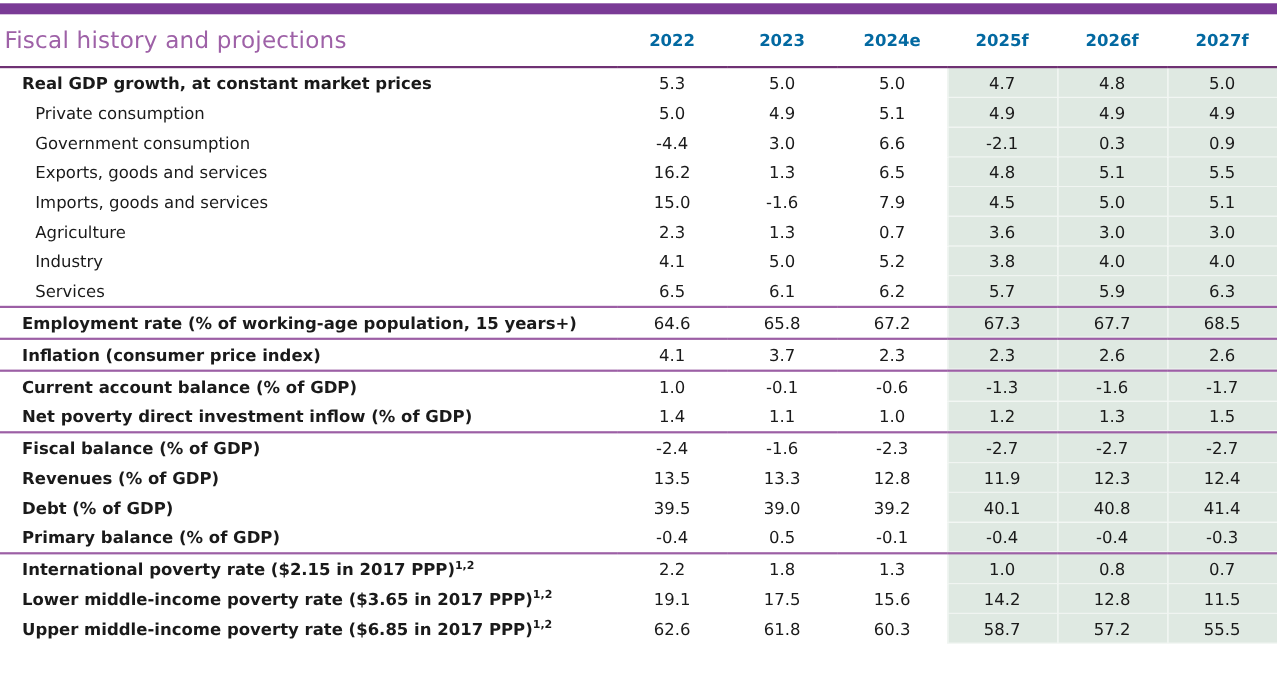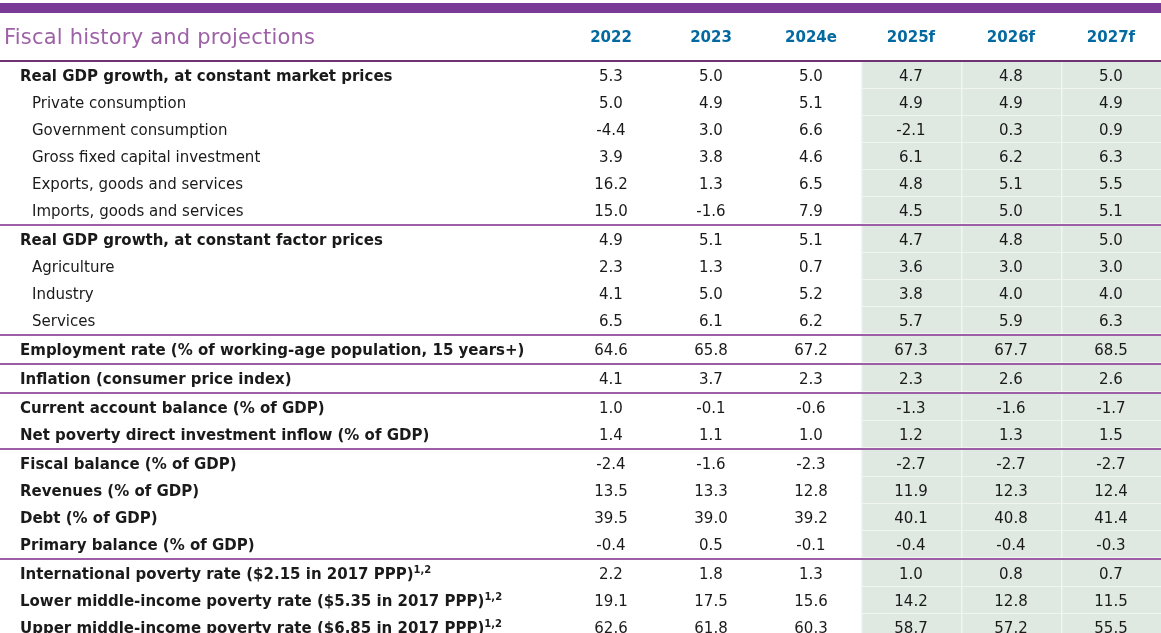--- a/index.html
+++ b/index.html
@@ -120,55 +120,37 @@
       <tr class="indent">
         <td class="row-label"><span>Government consumption</span></td>
         <td class="num">-4.4</td>
         <td class="num">3.0</td>
         <td class="num">6.6</td>
         <td class="num forecast">-2.1</td>
         <td class="num forecast">0.3</td>
         <td class="num forecast">0.9</td>
       </tr>
       <tr class="indent">
-        <td class="row-label"><span>Gross fixed capital investment</span></td>
-        <td class="num">3.9</td>
-        <td class="num">3.8</td>
-        <td class="num">4.6</td>
-        <td class="num forecast">6.1</td>
-        <td class="num forecast">6.2</td>
-        <td class="num forecast">6.3</td>
-      </tr>
-      <tr class="indent">
         <td class="row-label"><span>Exports, goods and services</span></td>
         <td class="num">16.2</td>
         <td class="num">1.3</td>
         <td class="num">6.5</td>
         <td class="num forecast">4.8</td>
         <td class="num forecast">5.1</td>
         <td class="num forecast">5.5</td>
       </tr>
       <tr class="indent">
         <td class="row-label"><span>Imports, goods and services</span></td>
         <td class="num">15.0</td>
         <td class="num">-1.6</td>
         <td class="num">7.9</td>
         <td class="num forecast">4.5</td>
         <td class="num forecast">5.0</td>
         <td class="num forecast">5.1</td>
       </tr>
-      <tr class="bold divider">
-        <td class="row-label"><span>Real GDP growth, at constant factor prices</span></td>
-        <td class="num">4.9</td>
-        <td class="num">5.1</td>
-        <td class="num">5.1</td>
-        <td class="num forecast">4.7</td>
-        <td class="num forecast">4.8</td>
-        <td class="num forecast">5.0</td>
-      </tr>
       <tr class="indent">
         <td class="row-label"><span>Agriculture</span></td>
         <td class="num">2.3</td>
         <td class="num">1.3</td>
         <td class="num">0.7</td>
         <td class="num forecast">3.6</td>
         <td class="num forecast">3.0</td>
         <td class="num forecast">3.0</td>
       </tr>
       <tr class="indent">
@@ -264,21 +246,21 @@
       <tr class="bold divider">
         <td class="row-label"><span>International poverty rate ($2.15 in 2017 PPP)</span><sup class="fnote">1,2</sup></td>
         <td class="num">2.2</td>
         <td class="num">1.8</td>
         <td class="num">1.3</td>
         <td class="num forecast">1.0</td>
         <td class="num forecast">0.8</td>
         <td class="num forecast">0.7</td>
       </tr>
       <tr class="bold">
-        <td class="row-label"><span>Lower middle-income poverty rate ($5.35 in 2017 PPP)</span><sup class="fnote">1,2</sup></td>
+        <td class="row-label"><span>Lower middle-income poverty rate ($3.65 in 2017 PPP)</span><sup class="fnote">1,2</sup></td>
         <td class="num">19.1</td>
         <td class="num">17.5</td>
         <td class="num">15.6</td>
         <td class="num forecast">14.2</td>
         <td class="num forecast">12.8</td>
         <td class="num forecast">11.5</td>
       </tr>
       <tr class="bold">
         <td class="row-label"><span>Upper middle-income poverty rate ($6.85 in 2017 PPP)</span><sup class="fnote">1,2</sup></td>
         <td class="num">62.6</td>

